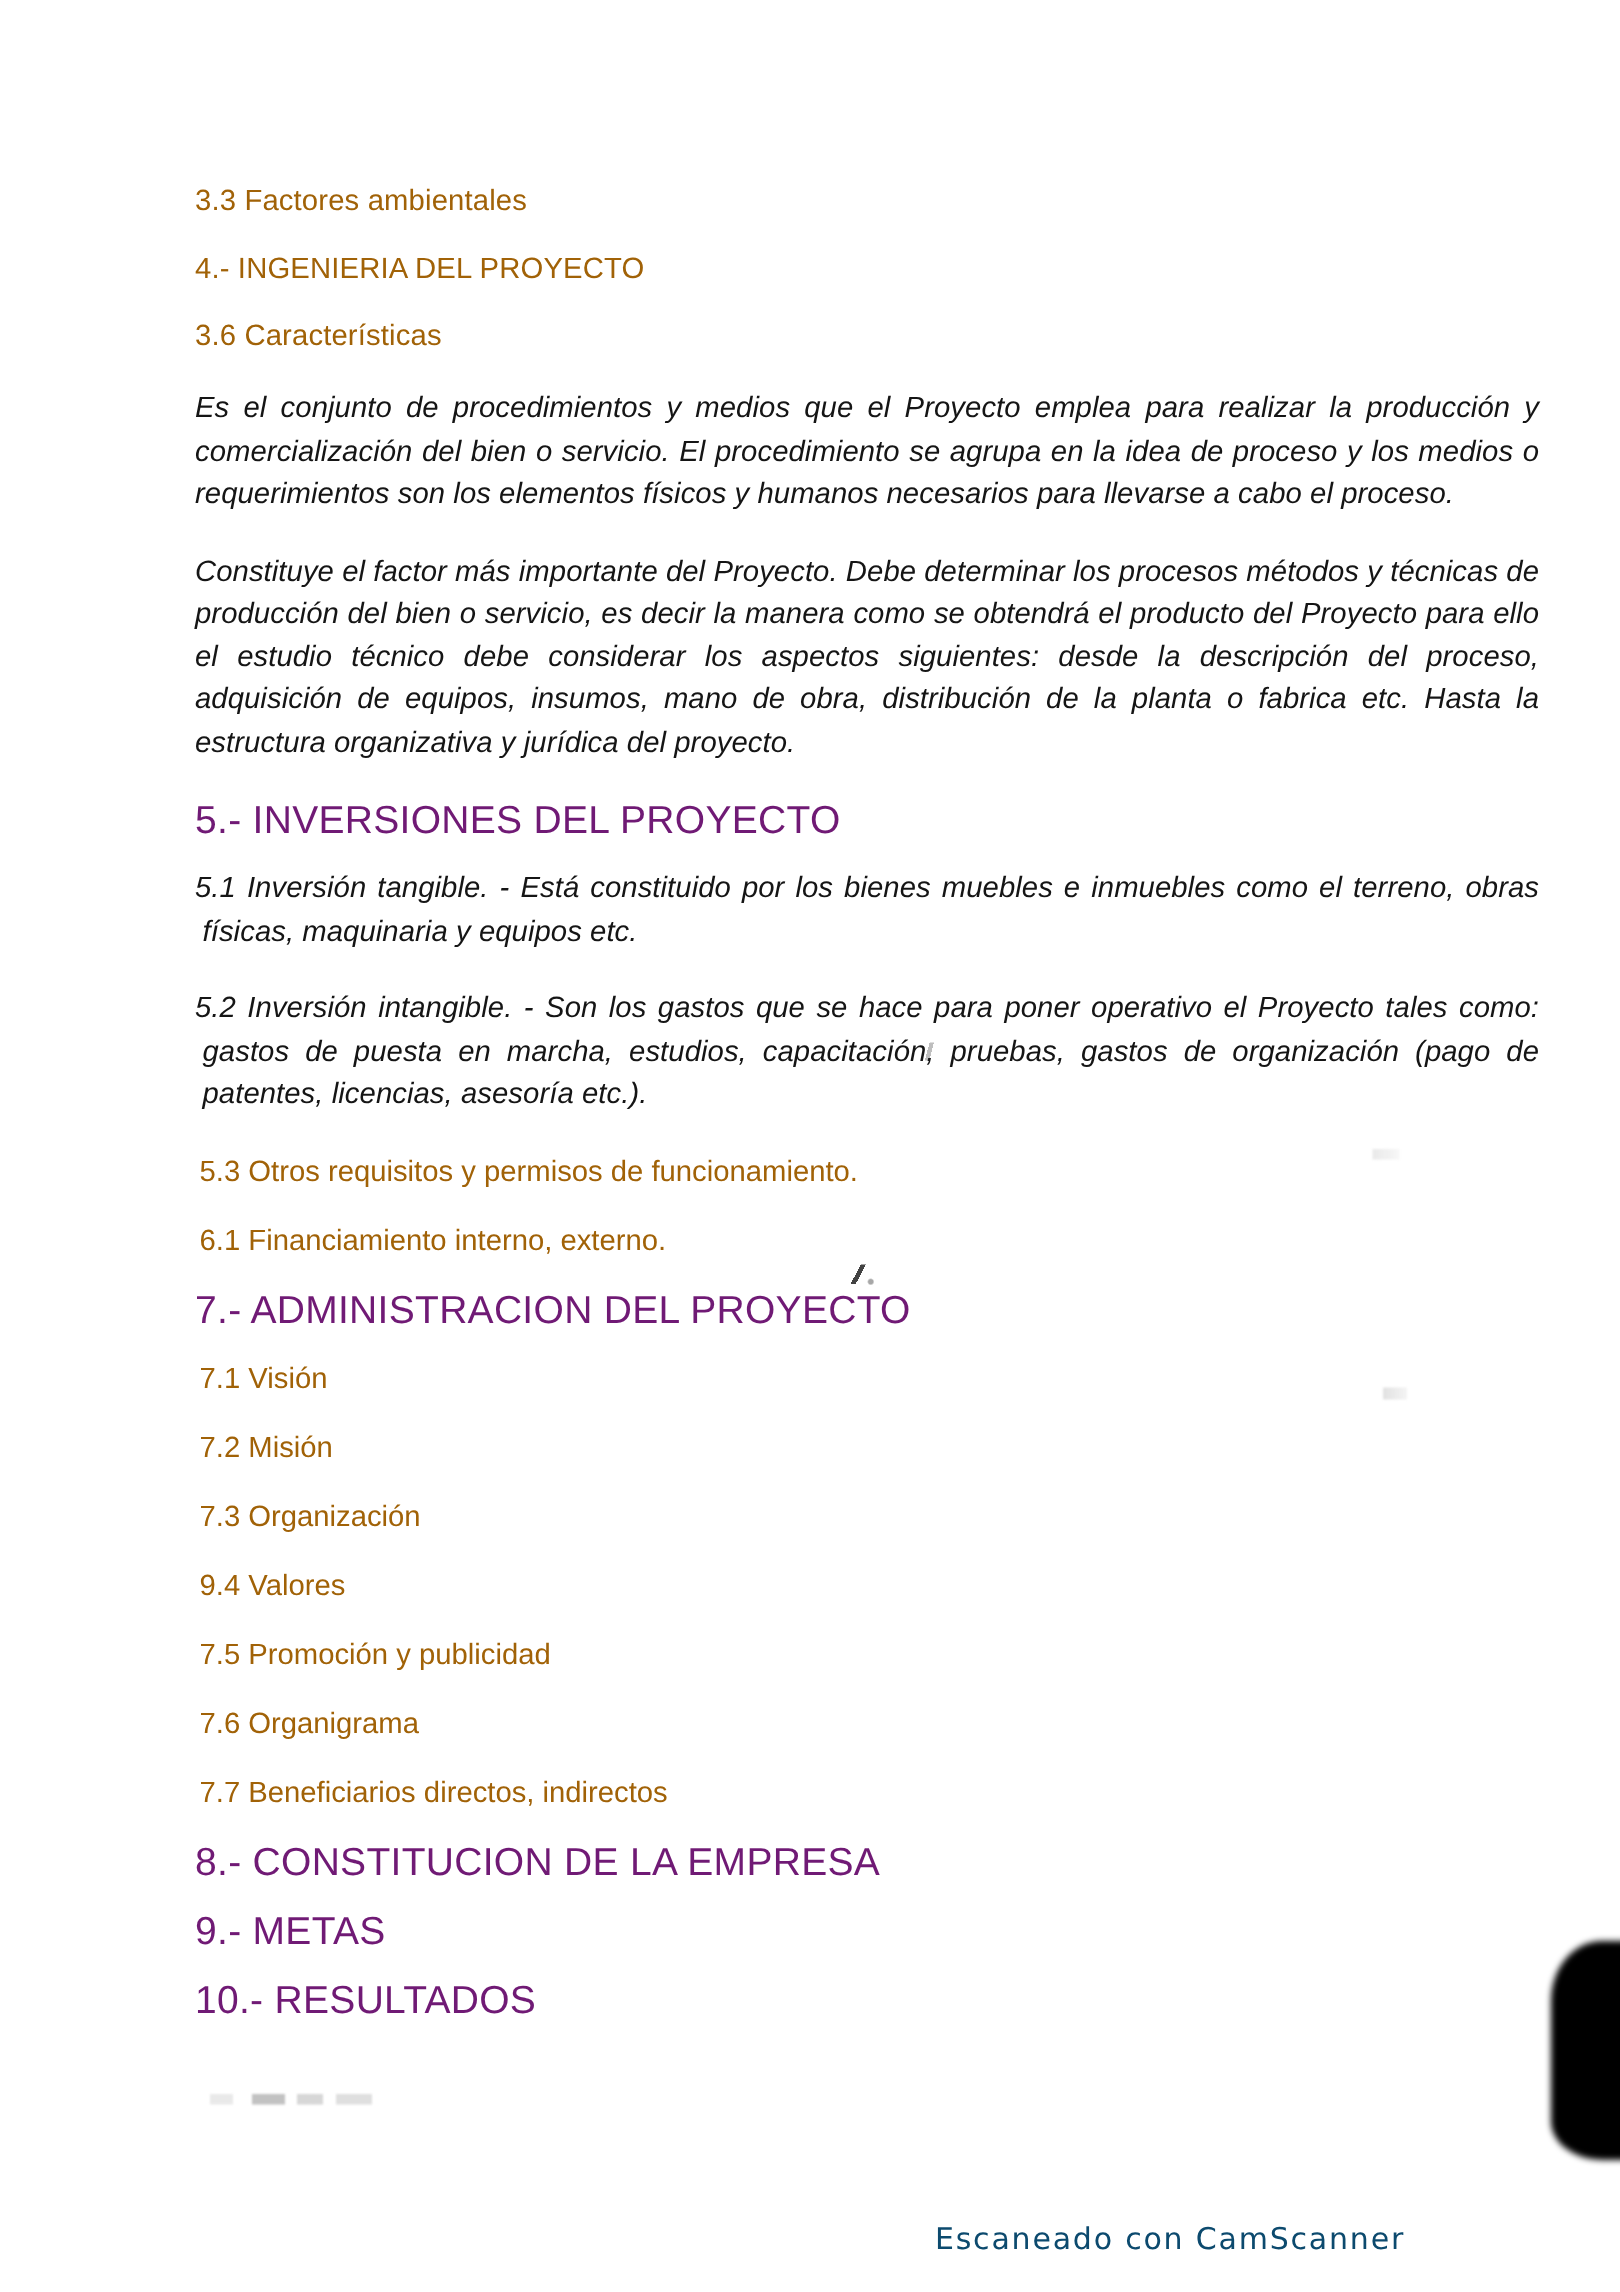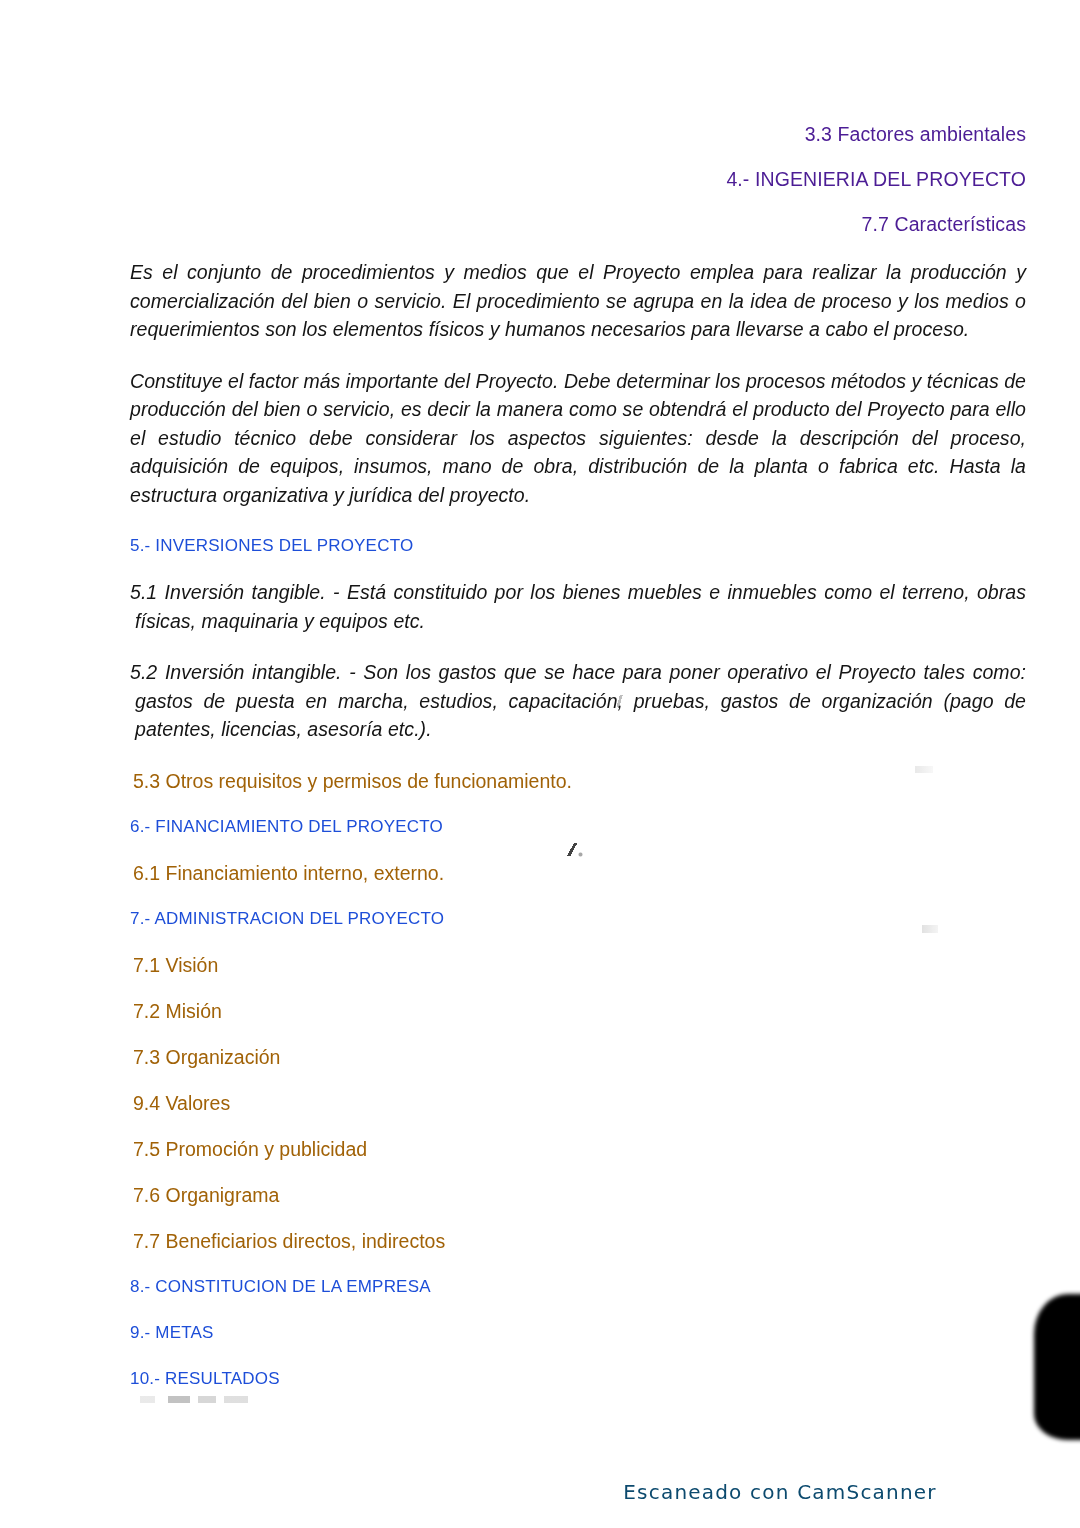--- a/index.html
+++ b/index.html
@@ -24,45 +24,44 @@
     left: 130px;
     top: 120px;
     width: 896px;
   }
 
   
   .line {
     font-size: 19.5px;
     line-height: 28px;
     letter-spacing: 0.1px;
-    color: #4c1d95;
+    color: #a16207;
     margin: 0 0 17px 0;
     white-space: nowrap;
-    text-align: right;
   }
   .para {
     font-size: 19.5px;
     line-height: 28.5px;
     letter-spacing: 0.05px;
     color: #151515;
     margin: 0 0 17px 0;
     text-align: justify;
     text-justify: inter-word;
   }
   .para.hang {
     padding-left: 5px;
     text-indent: -5px;
   }
   .gap-md { margin-bottom: 20px; }
 
   .heading {
-    font-size: 17px;
+    font-size: 26px;
     line-height: 28px;
     letter-spacing: 0.2px;
-    color: #1d4ed8;
+    color: #701a75;
     margin: 0 0 18px 0;
     white-space: nowrap;
   }
   .sub {
     font-size: 19.5px;
     line-height: 28px;
     color: #a16207;
     margin: 0 0 18px 0;
     padding-left: 3px;
     white-space: nowrap;
@@ -170,35 +169,34 @@
 <body>
 
 <div id="page">
 
   <div id="content">
 
     <p class="line">3.3 Factores ambientales</p>
 
     <p class="line">4.- INGENIERIA DEL PROYECTO</p>
 
-    <p class="line gap-md">7.7 Características</p>
+    <p class="line gap-md">3.6 Características</p>
 
     <p class="para sp-after-block">Es el conjunto de procedimientos y medios que el Proyecto emplea para realizar la producción y comercialización del bien o servicio. El procedimiento se agrupa en la idea de proceso y los medios o requerimientos son los elementos físicos y humanos necesarios para llevarse a cabo el proceso.</p>
 
     <p class="para sp-after-block">Constituye el factor más importante del Proyecto. Debe determinar los procesos métodos y técnicas de producción del bien o servicio, es decir la manera como se obtendrá el producto del Proyecto para ello el estudio técnico debe considerar los aspectos siguientes: desde la descripción del proceso, adquisición de equipos, insumos, mano de obra, distribución de la planta o fabrica etc. Hasta la estructura organizativa y jurídica del proyecto.</p>
 
     <p class="heading">5.- INVERSIONES DEL PROYECTO</p>
 
     <p class="para hang sp-after-block">5.1 Inversión tangible. - Está constituido por los bienes muebles e inmuebles como el terreno, obras físicas, maquinaria y equipos etc.</p>
 
     <p class="para hang sp-after-block">5.2 Inversión intangible. - Son los gastos que se hace para poner operativo el Proyecto tales como: gastos de puesta en marcha, estudios, capacitación, pruebas, gastos de organización (pago de patentes, licencias, asesoría etc.).</p>
 
     <p class="sub">5.3 Otros requisitos y permisos de funcionamiento.</p>
 
-    <p class="heading">6.- FINANCIAMIENTO DEL PROYECTO</p>
 
     <p class="sub">6.1 Financiamiento interno, externo.</p>
 
     <p class="heading">7.- ADMINISTRACION DEL PROYECTO</p>
 
     <p class="sub">7.1 Visión</p>
     <p class="sub">7.2 Misión</p>
     <p class="sub">7.3 Organización</p>
     <p class="sub">9.4 Valores</p>
     <p class="sub">7.5 Promoción y publicidad</p>

